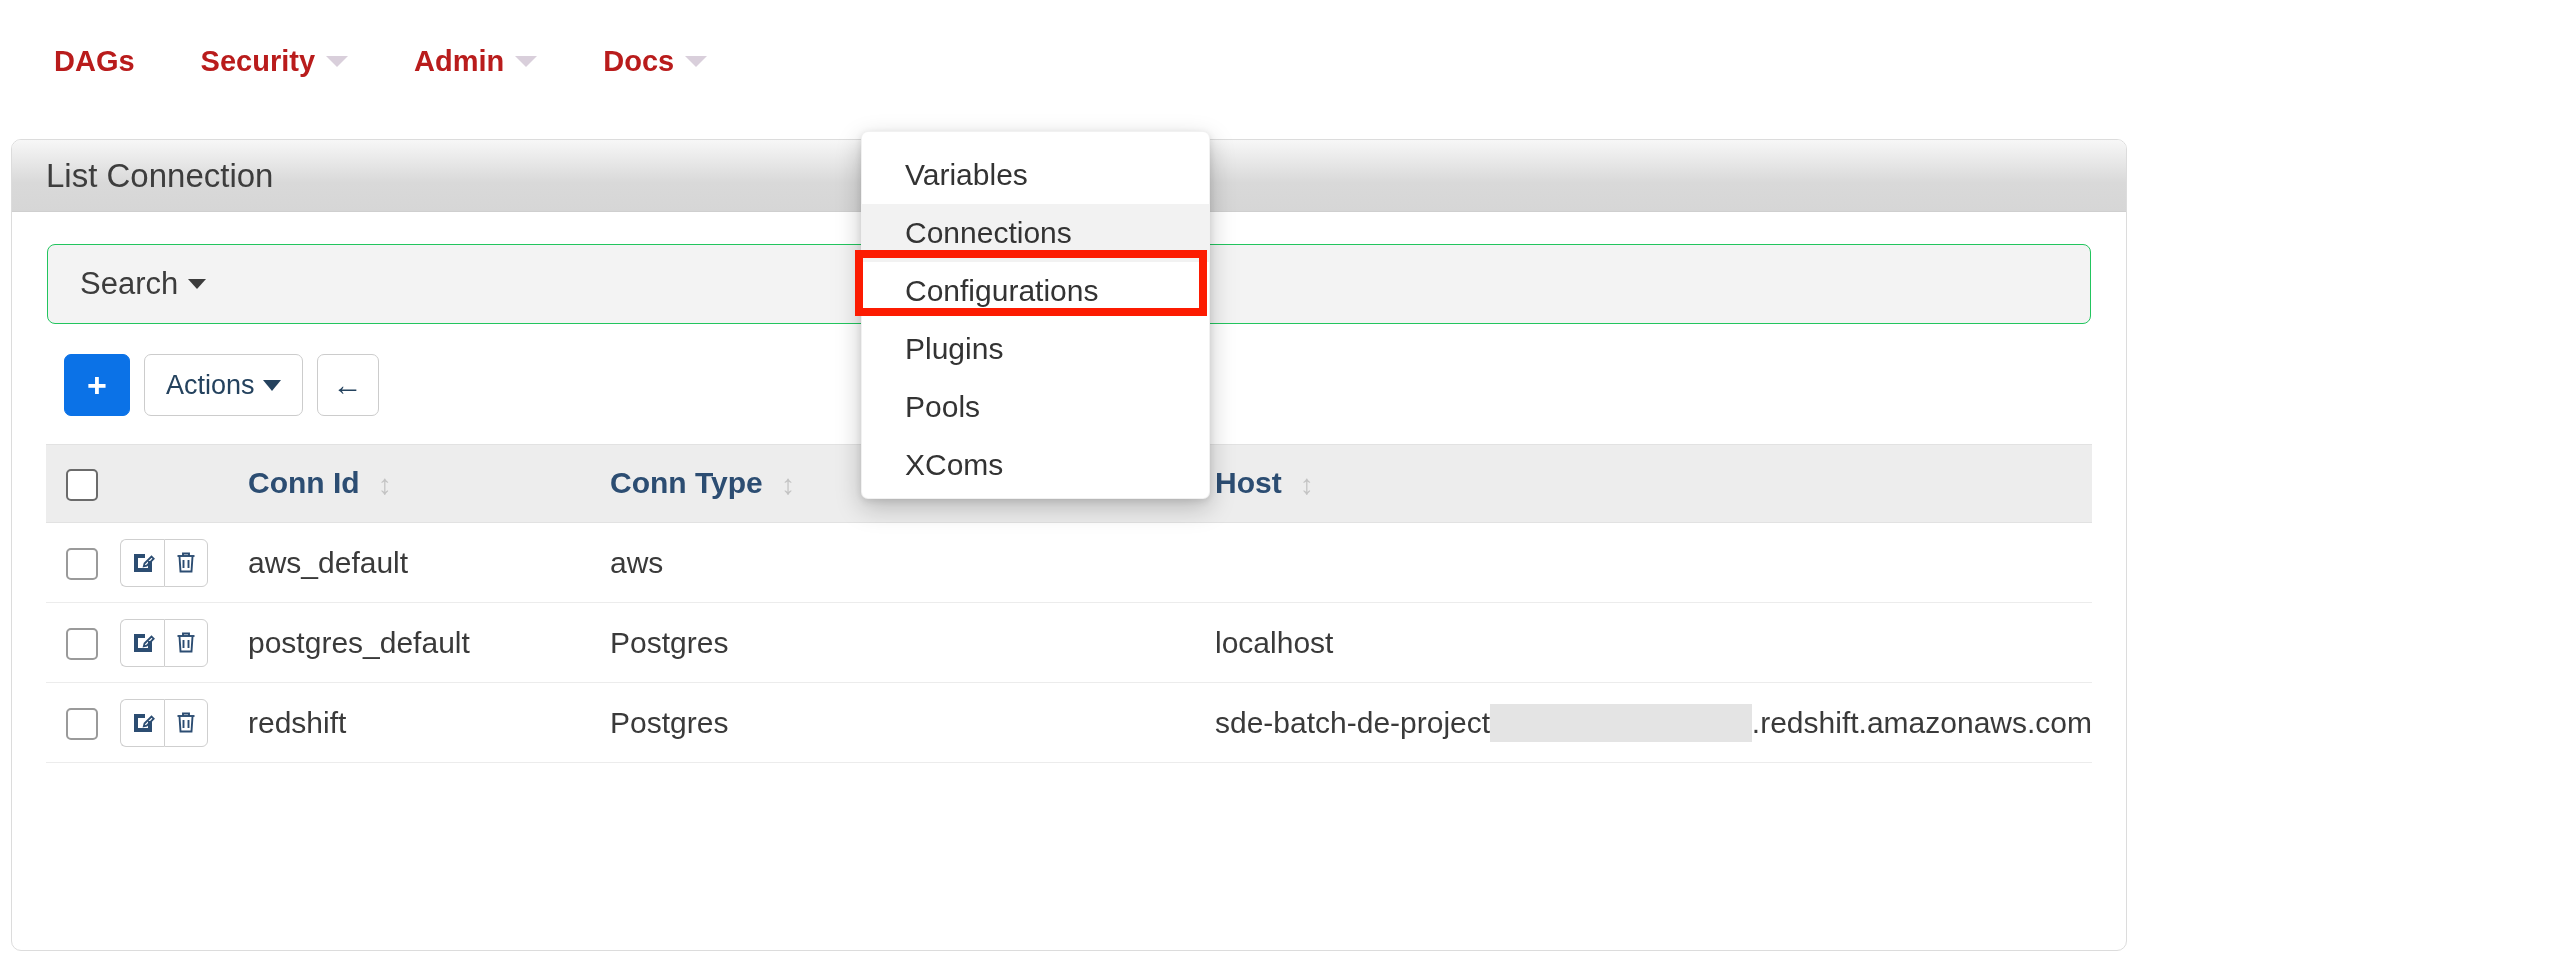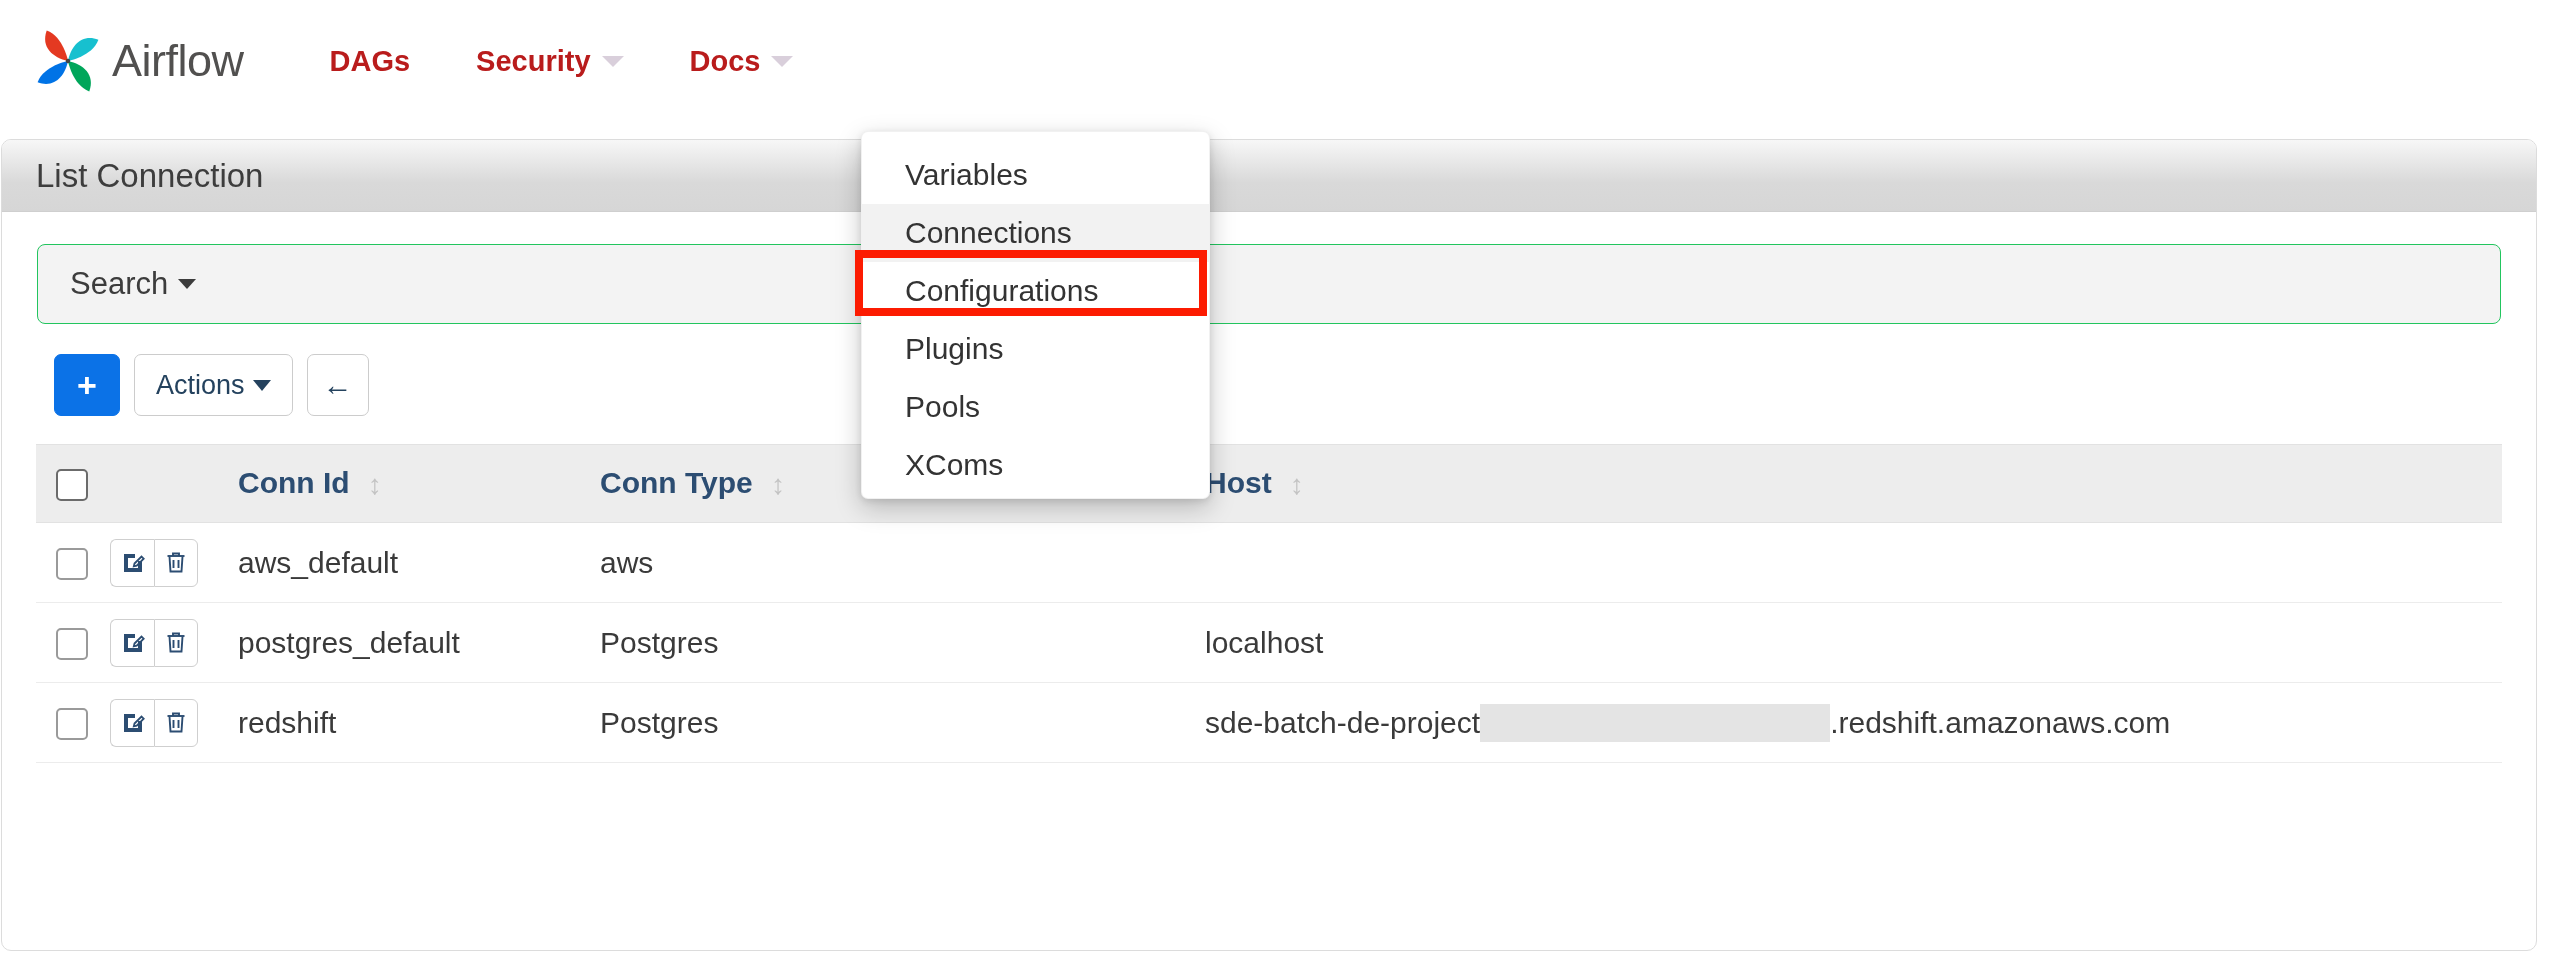--- a/index.html
+++ b/index.html
@@ -73,22 +73,22 @@
     left: 855px; top: 250px;
     width: 352px; height: 66px;
     border: 8px solid #fc1b01;
     z-index: 60;
     pointer-events: none;
   }
 
   
   .panel {
     position: absolute;
-    left: 1px; top: 139px;
-    width: 2536px; height: 812px;
+    left: 11px; top: 139px;
+    width: 2116px; height: 812px;
     background: #ffffff;
     border: 1px solid #dcdcdc;
     border-radius: 10px;
     z-index: 2;
   }
   .panel-head {
     height: 72px;
     background: linear-gradient(180deg, #f7f7f7 0%, #ececec 22%, #d9d9d9 60%, #d6d6d6 100%);
     border-bottom: 1px solid #cfcfcf;
     border-radius: 9px 9px 0 0;
@@ -225,38 +225,30 @@
     vertical-align: middle;
   }
   .host-cell { display: flex; align-items: center; }
 </style>
 </head>
 <body>
 
 <div id="root">
 
   <div class="navbar">
-    <a class="brand" href="#">
-      <span>
-        <svg class="brand-logo" viewBox="0 0 100 100" xmlns="http://www.w3.org/2000/svg">
-          <path d="M50 50 C50 50 44 18 22 10 C14 32 30 46 50 50 Z" fill="#e43921"></path>
-          <path d="M50 50 C50 50 82 44 90 22 C68 14 54 30 50 50 Z" fill="#17c0cf"></path>
-          <path d="M50 50 C50 50 56 82 78 90 C86 68 70 54 50 50 Z" fill="#00a65a"></path>
-          <path d="M50 50 C50 50 18 56 10 78 C32 86 46 70 50 50 Z" fill="#0073e6"></path>
-          <circle cx="50" cy="50" r="3" fill="#444"></circle>
-        </svg>
-      </span>
-      <span class="brand-text">Airflow</span>
-    </a>
     <div class="nav-items">
       <div class="nav-item">
         <span>DAGs</span>
       </div>
       <div class="nav-item">
         <span>Security</span>
+        <span class="caret-nav"></span>
+      </div>
+      <div class="nav-item">
+        <span>Admin</span>
         <span class="caret-nav"></span>
       </div>
       <div class="nav-item">
         <span>Docs</span>
         <span class="caret-nav"></span>
       </div>
     </div>
   </div>
 
   <div class="panel">

